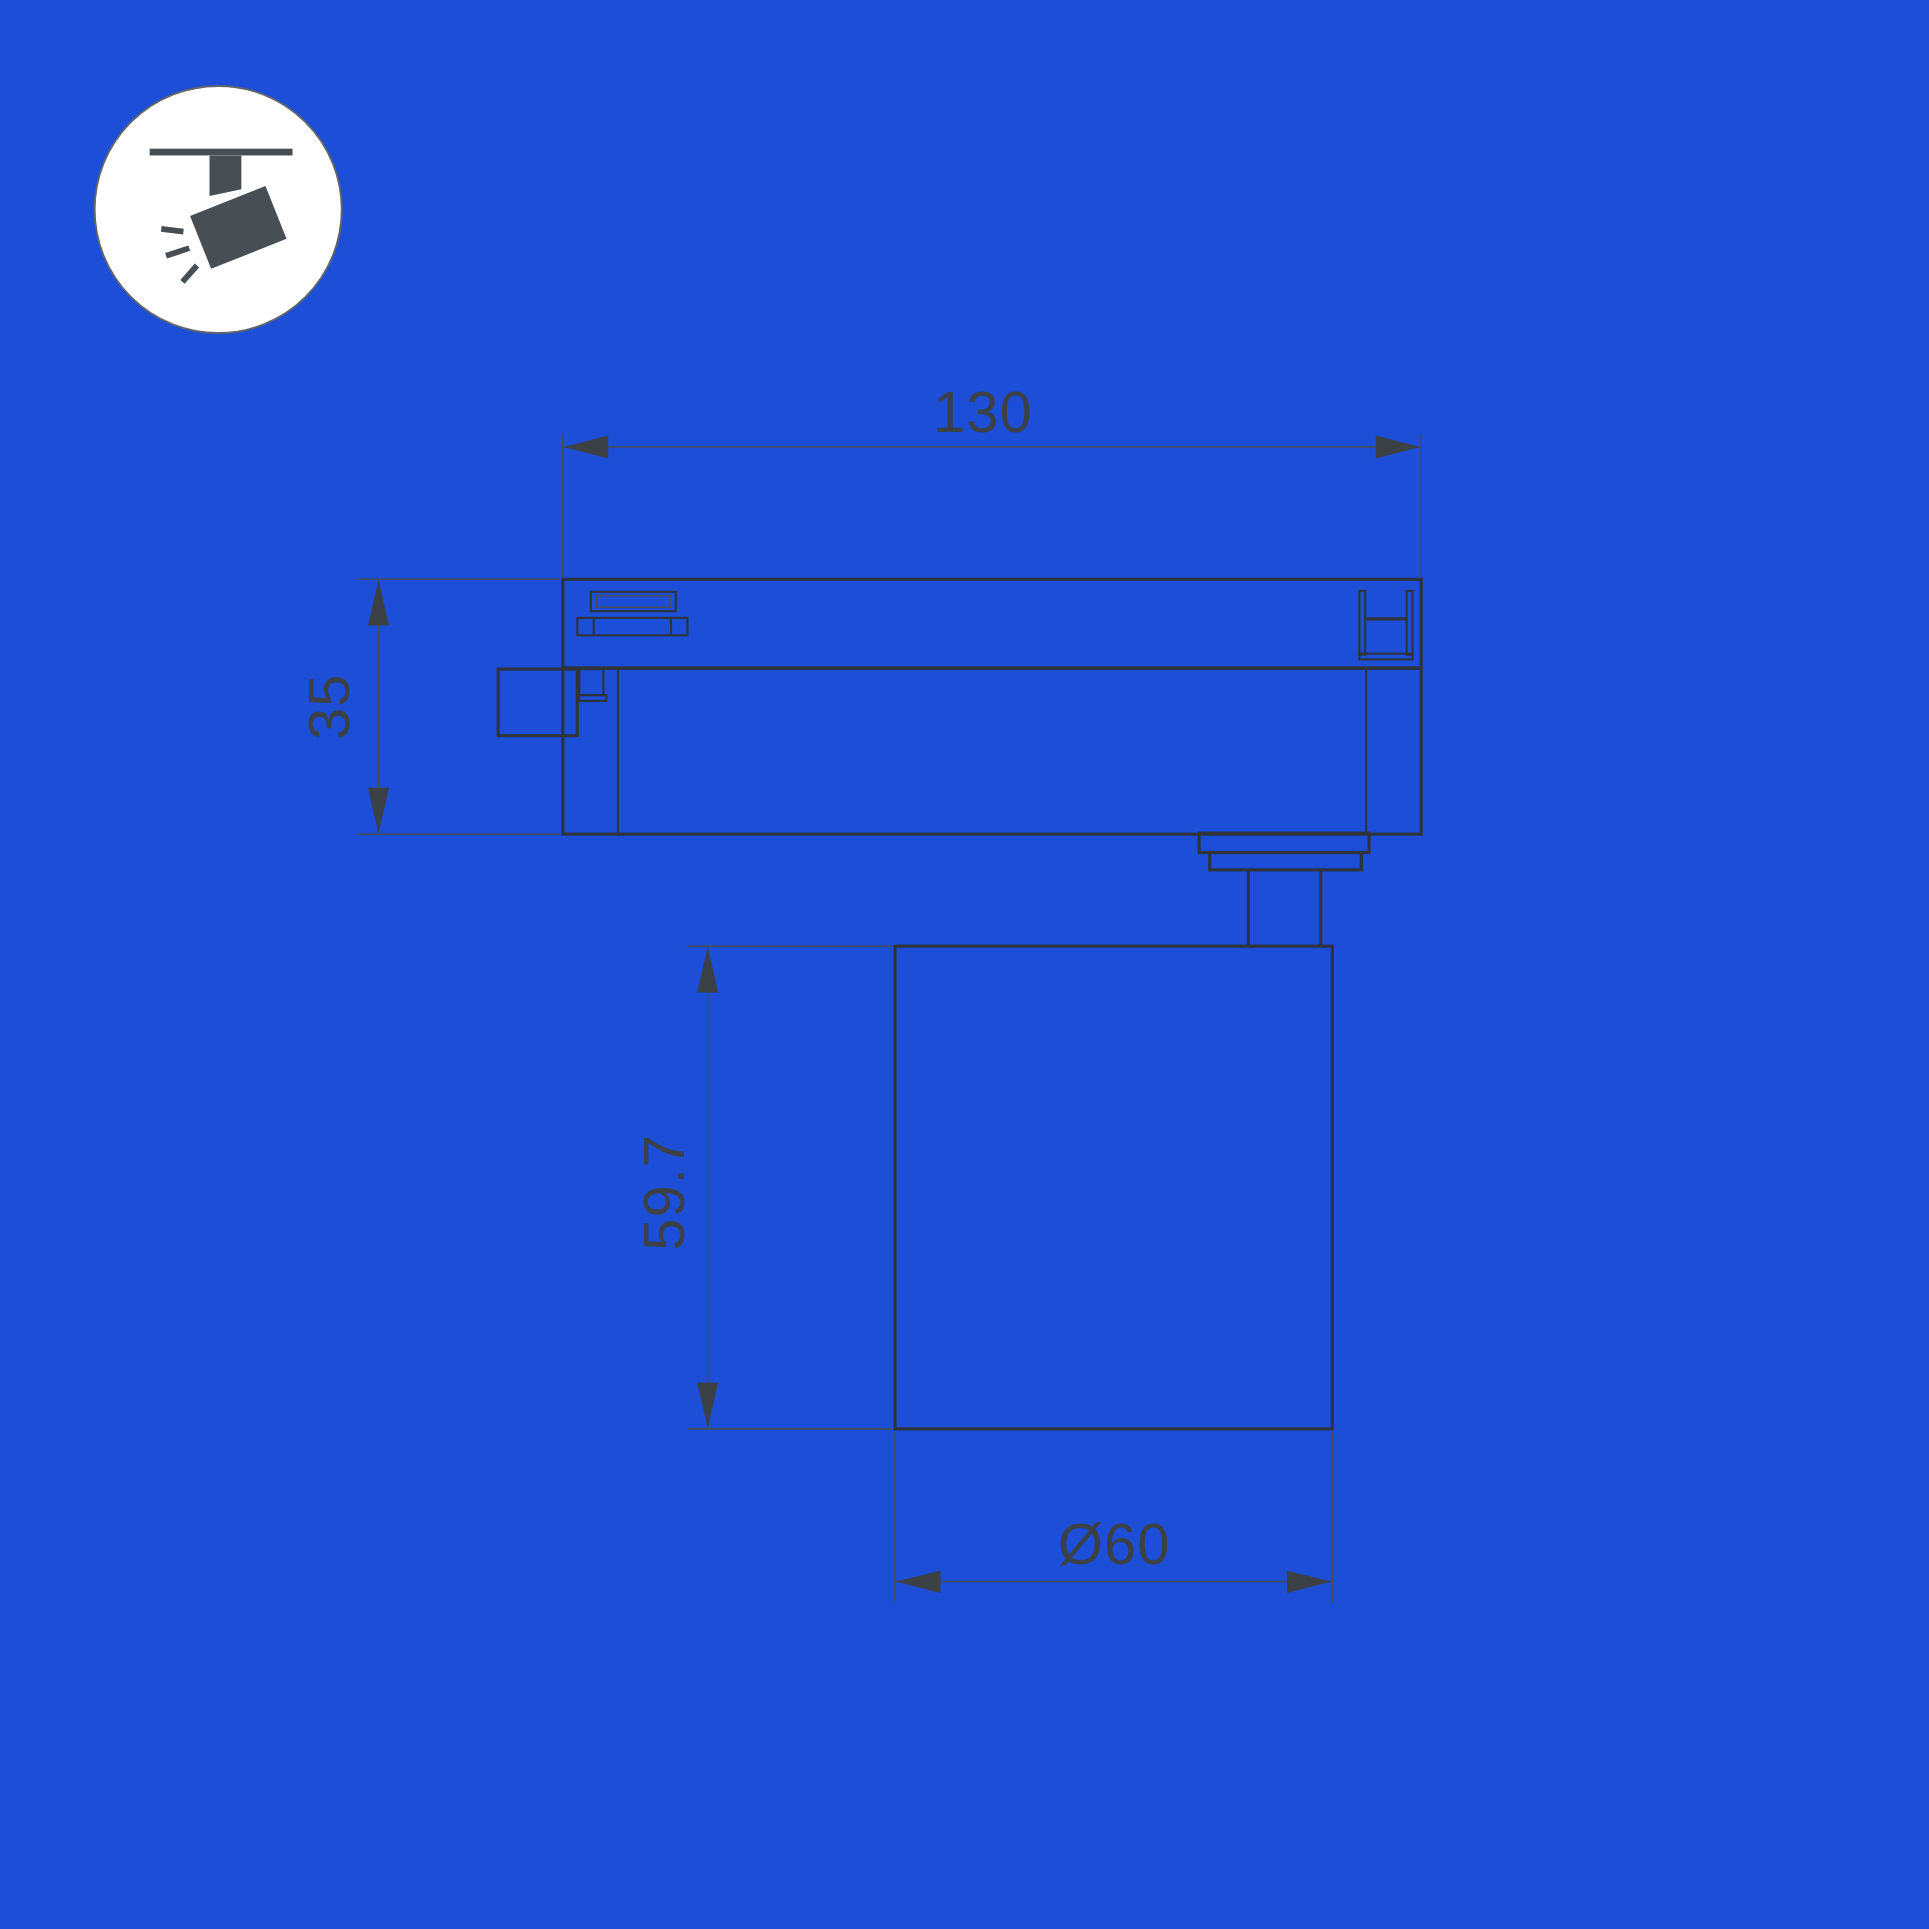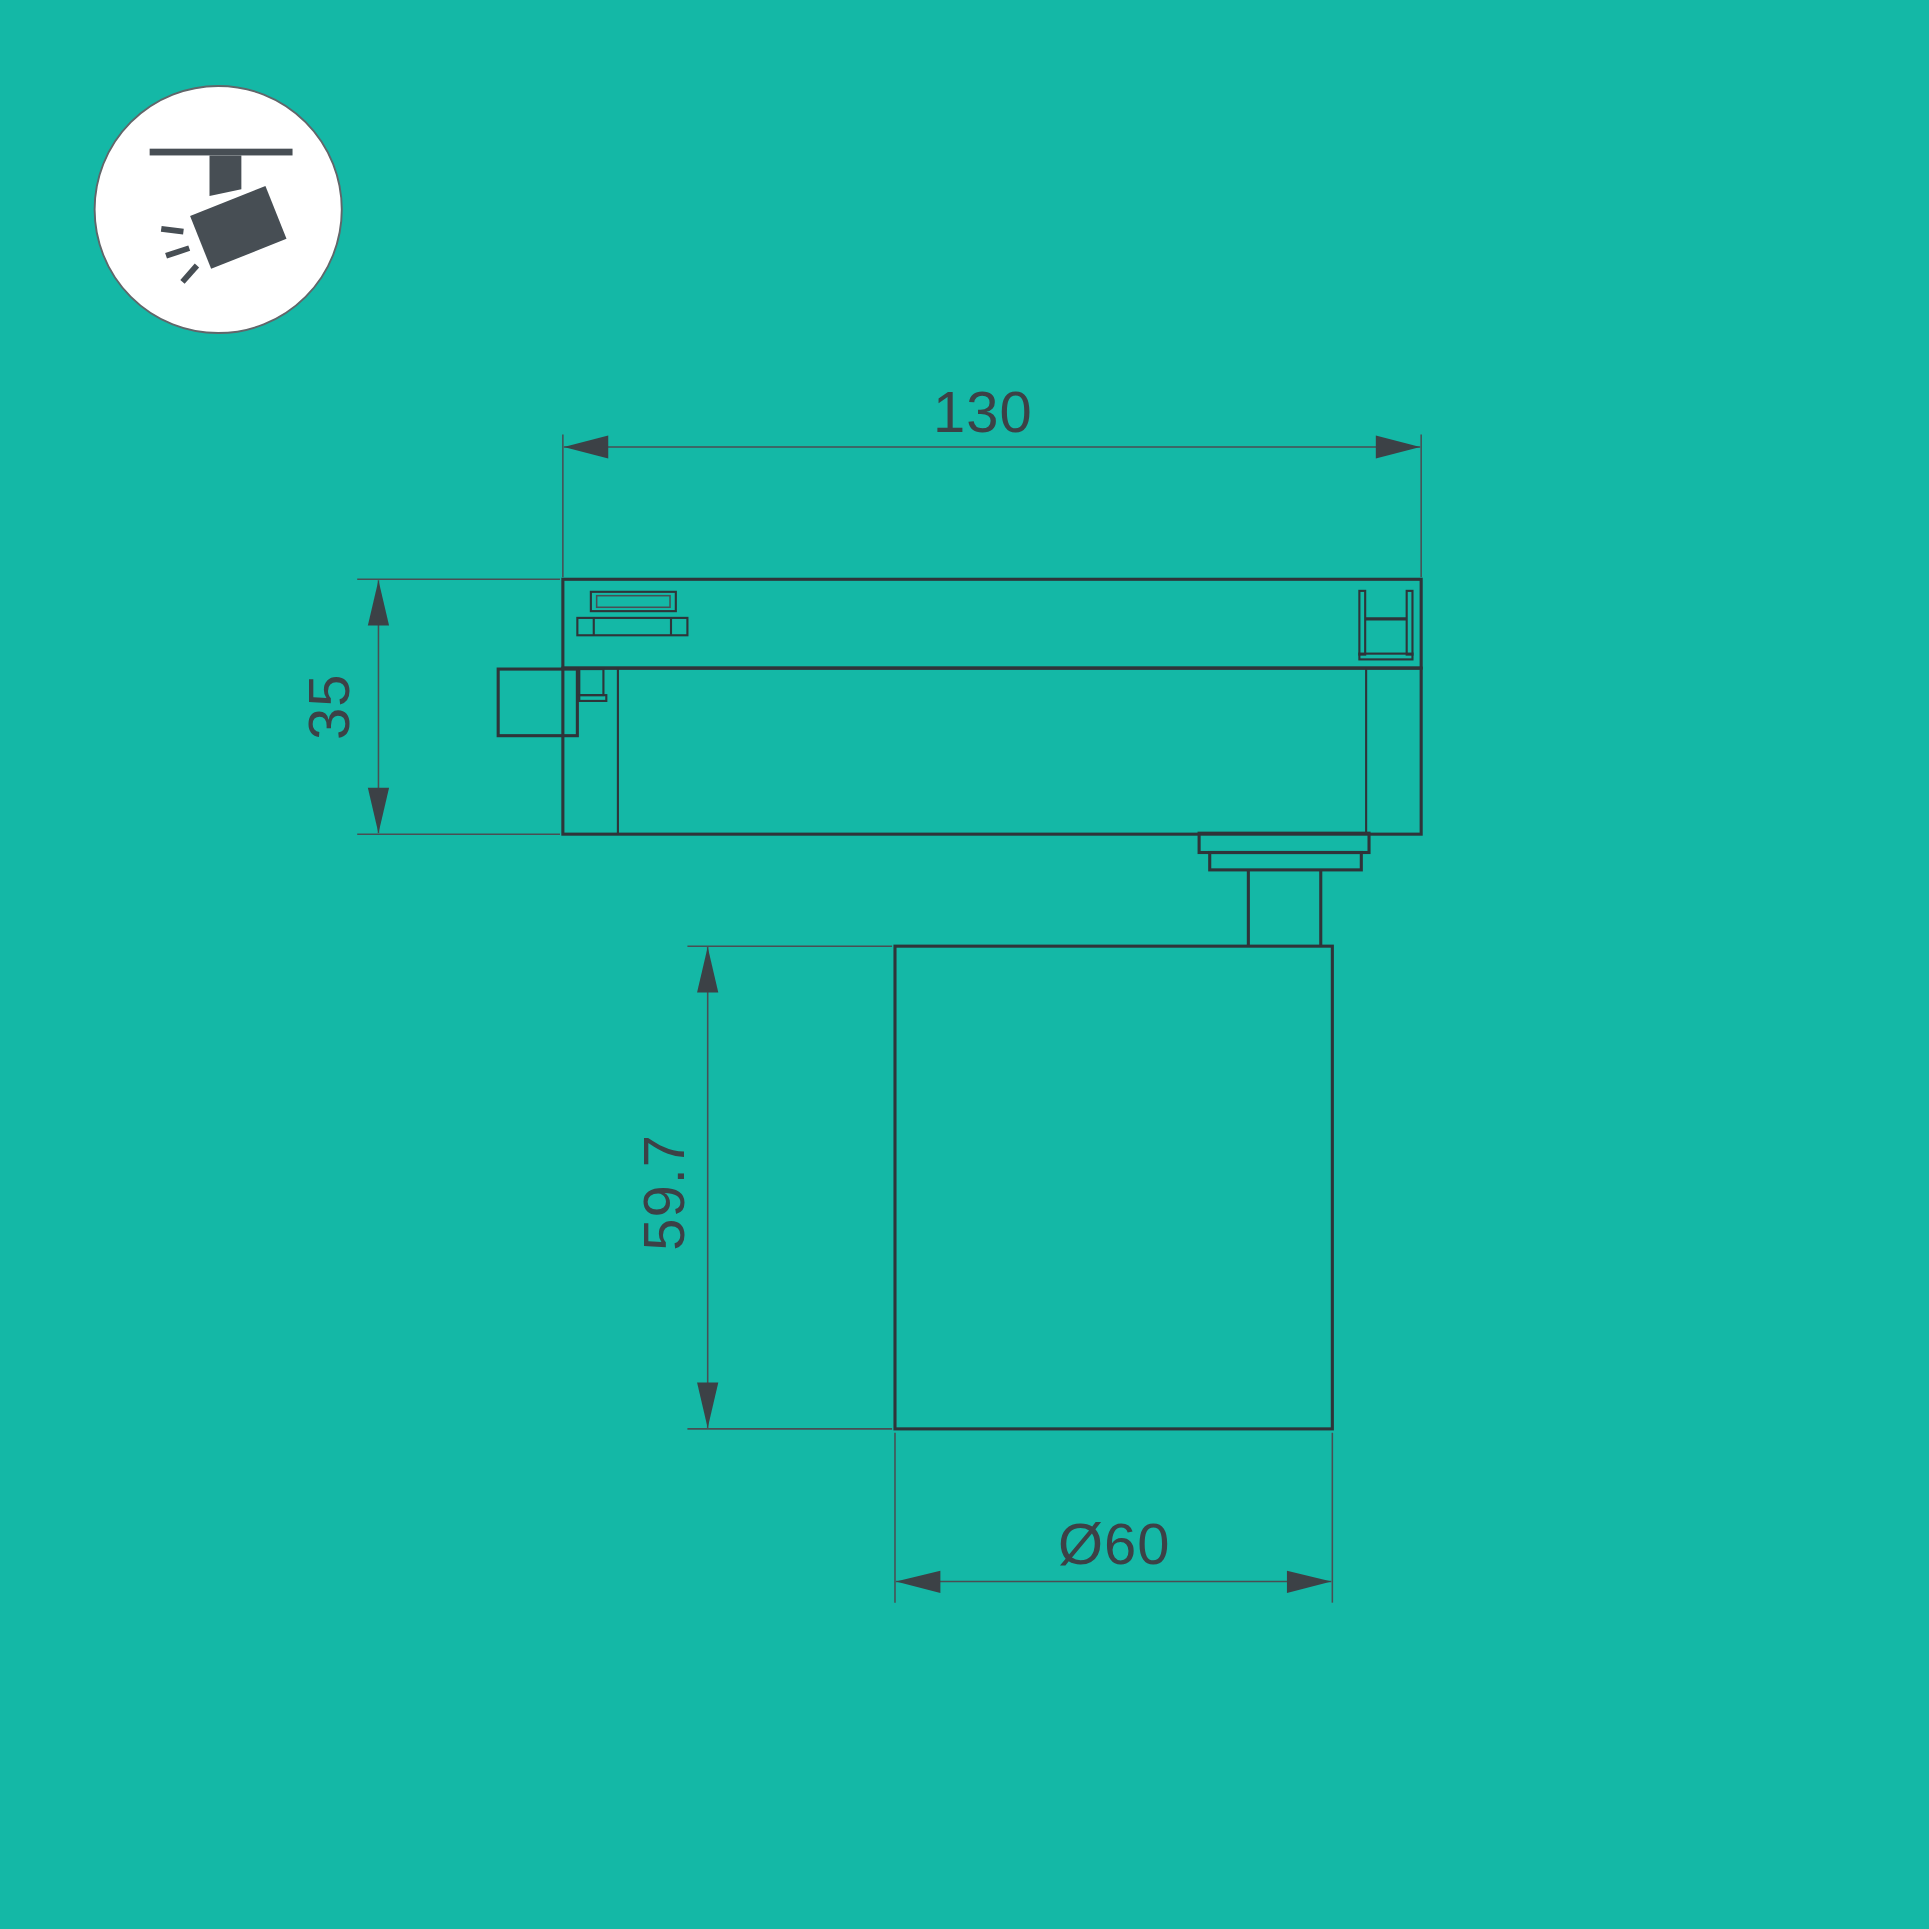--- a/index.html
+++ b/index.html
@@ -1,19 +1,19 @@
 <!DOCTYPE html>
 <html><head>
 <meta charset="utf-8">
 <style>
   html,body{margin:0;padding:0;background:#ffffff;}
   .canvas{
     position:relative;
     width:1929px;height:1929px;
-    background:#14b8a6;
+    background:#1d4ed8;
     font-family:"Liberation Sans", sans-serif;
     overflow:hidden;
   }
   svg{display:block;}
   
   .t{fill:none;stroke:#2f3439;stroke-width:3.2;}   
   .m{fill:none;stroke:#2f3439;stroke-width:2.2;}   
   .n{fill:none;stroke:#494e53;stroke-width:1.6;}   
   .ah{fill:#3c4146;stroke:none;}                   
   .dim{

